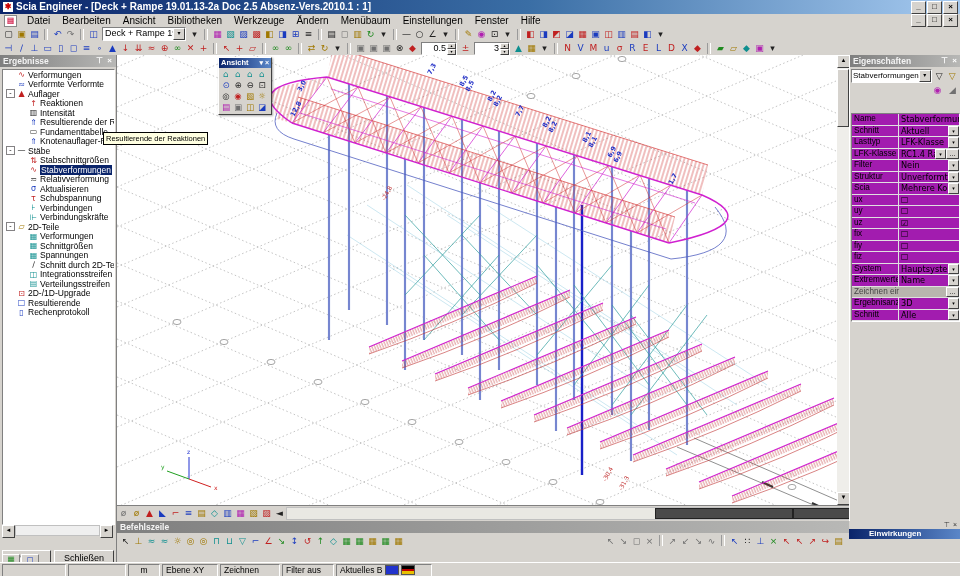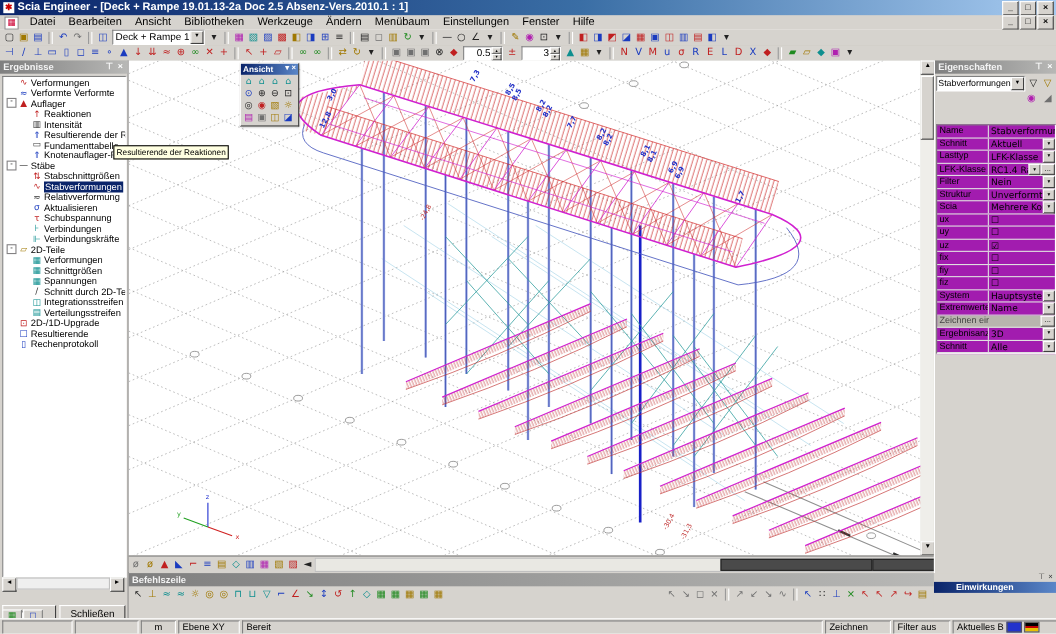--- a/index.html
+++ b/index.html
@@ -815,21 +815,20 @@
         </span>
     </span>
   </div>
 </div>
 
 <div class="abs statusbar">
   <span class="scell" style="width:56px"></span>
   <span class="scell" style="width:50px"></span>
   <span class="scell" style="width:24px;text-align:center">m</span>
   <span class="scell" style="width:48px">Ebene XY</span>
-  <span class="scell" style="flex:1">Bereit</span>
   <span class="scell" style="width:52px">Zeichnen</span>
   <span class="scell" style="width:44px">Filter aus</span>
   <span class="scell" style="width:88px;display:flex;align-items:center;gap:2px">
     <span>Aktuelles B</span>
     <span class="swatch"></span>
     <span class="flag"></span>
   </span>
 </div>
 
 </body></html>

